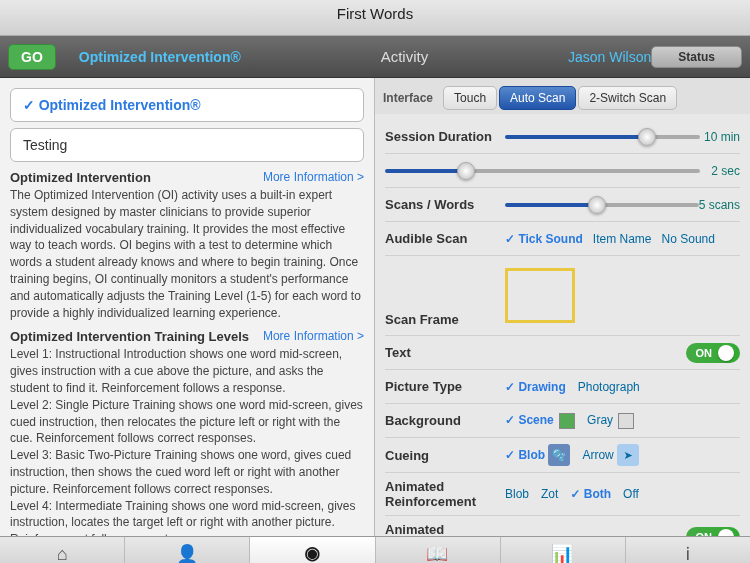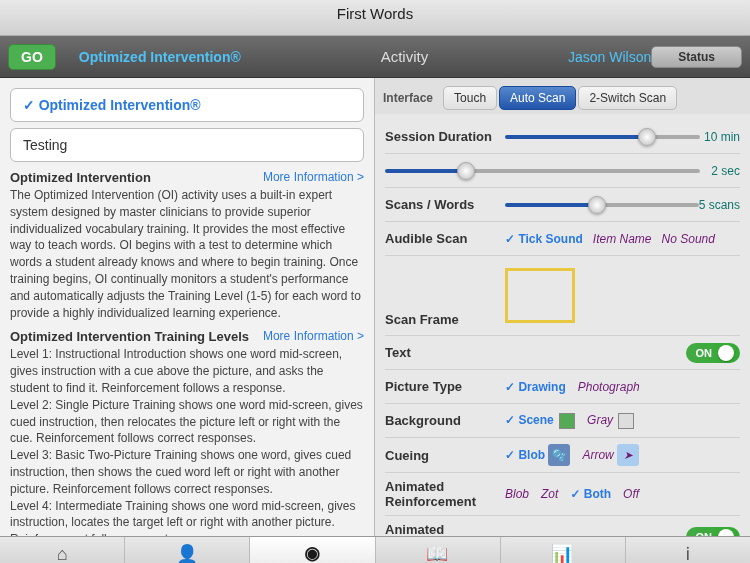--- a/index.html
+++ b/index.html
@@ -228,22 +228,21 @@
       flex: 1;
     }
     .check-option {
       color: #2a7ae2;
       font-size: 12px;
       font-weight: 600;
     }
     .check-option::before { content: '✓ '; }
     .plain-option {
       font-size: 12px;
-      color: #701a75;
-      font-style: italic;
+      color: #0369a1;
     }
 
     
     .scan-frame-area {
       display: flex;
       align-items: flex-start;
       gap: 10px;
       flex: 1;
       padding: 4px 0;
     }

